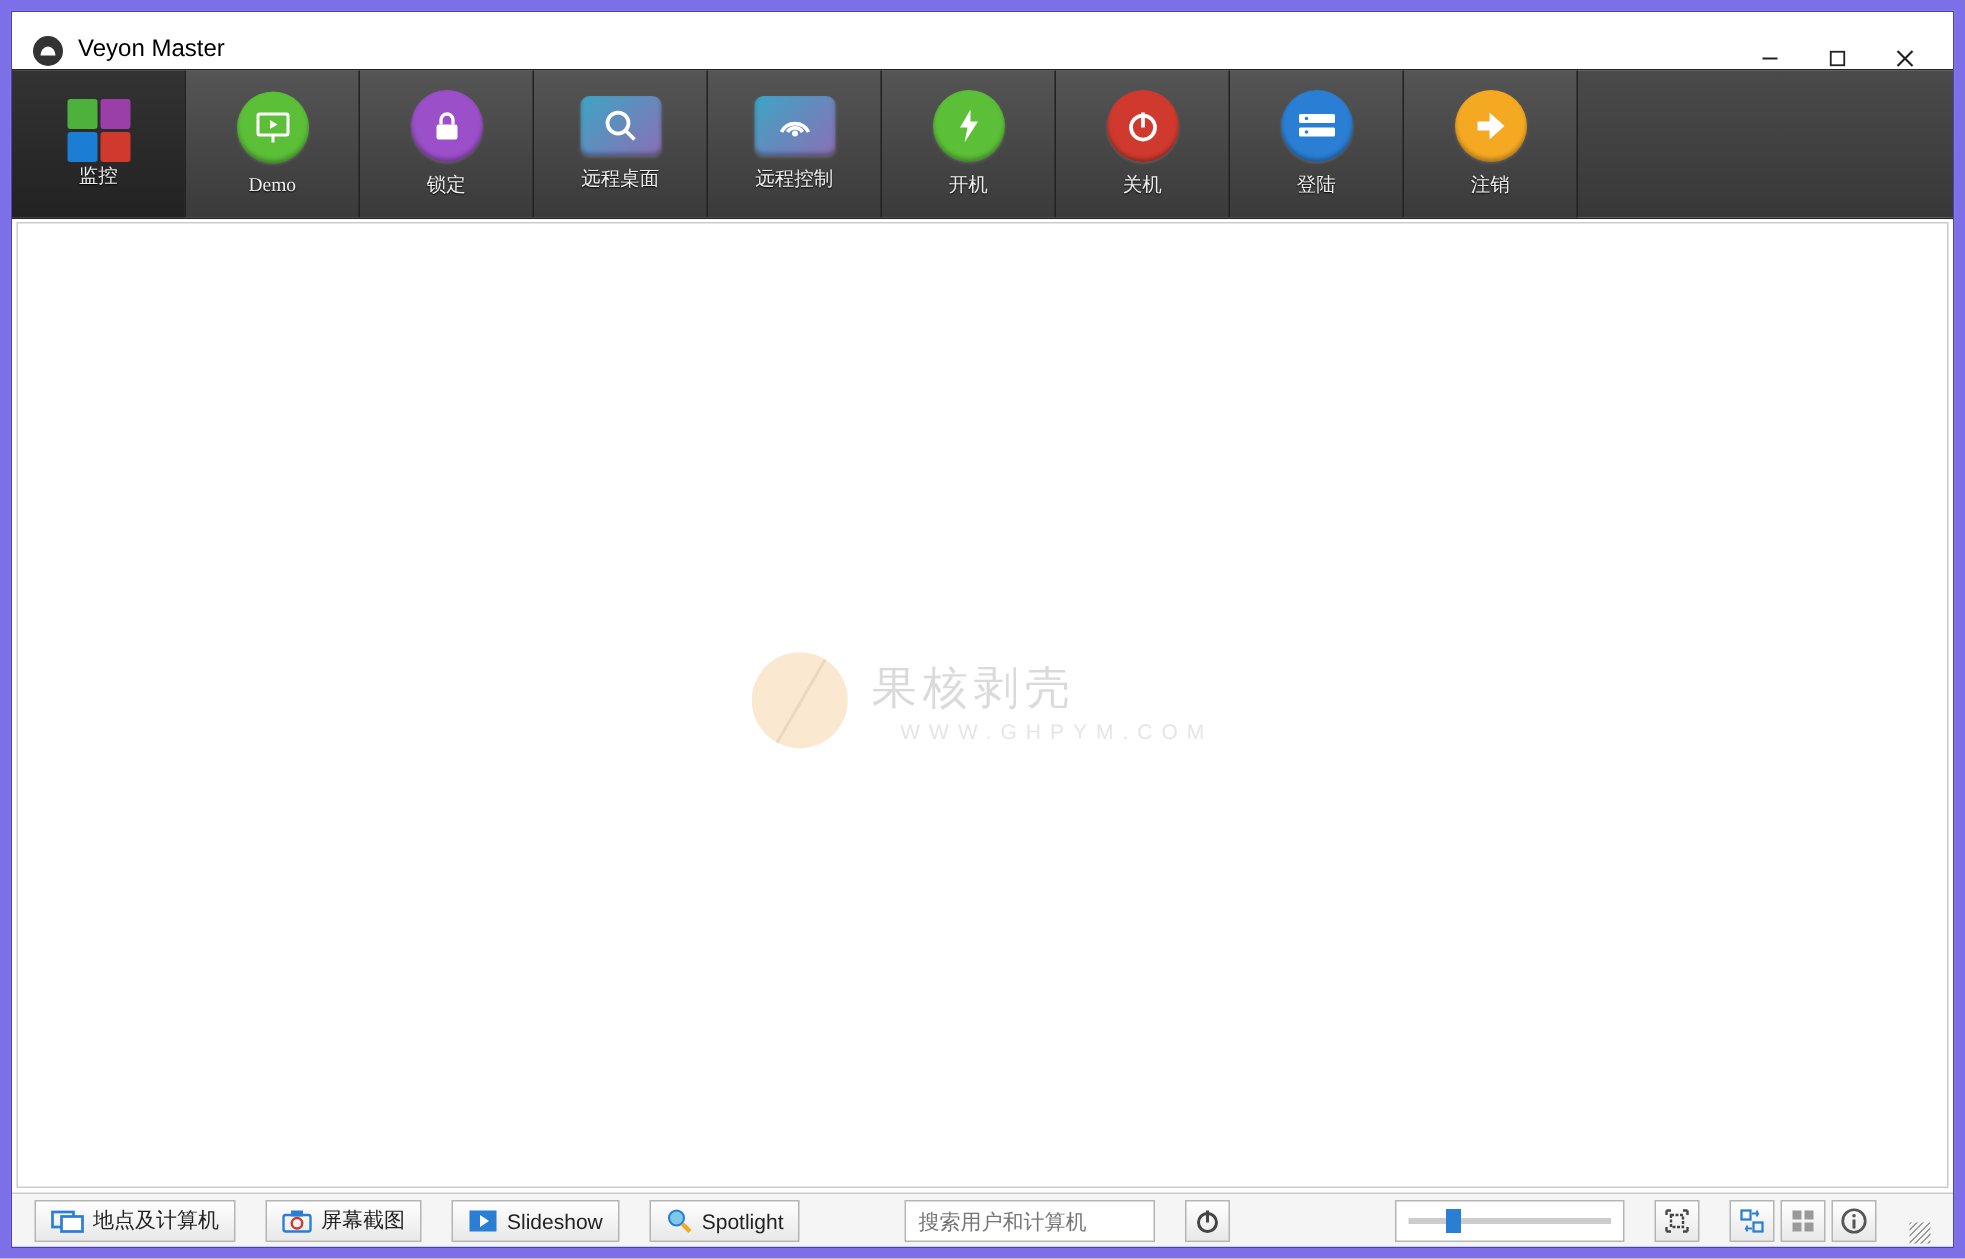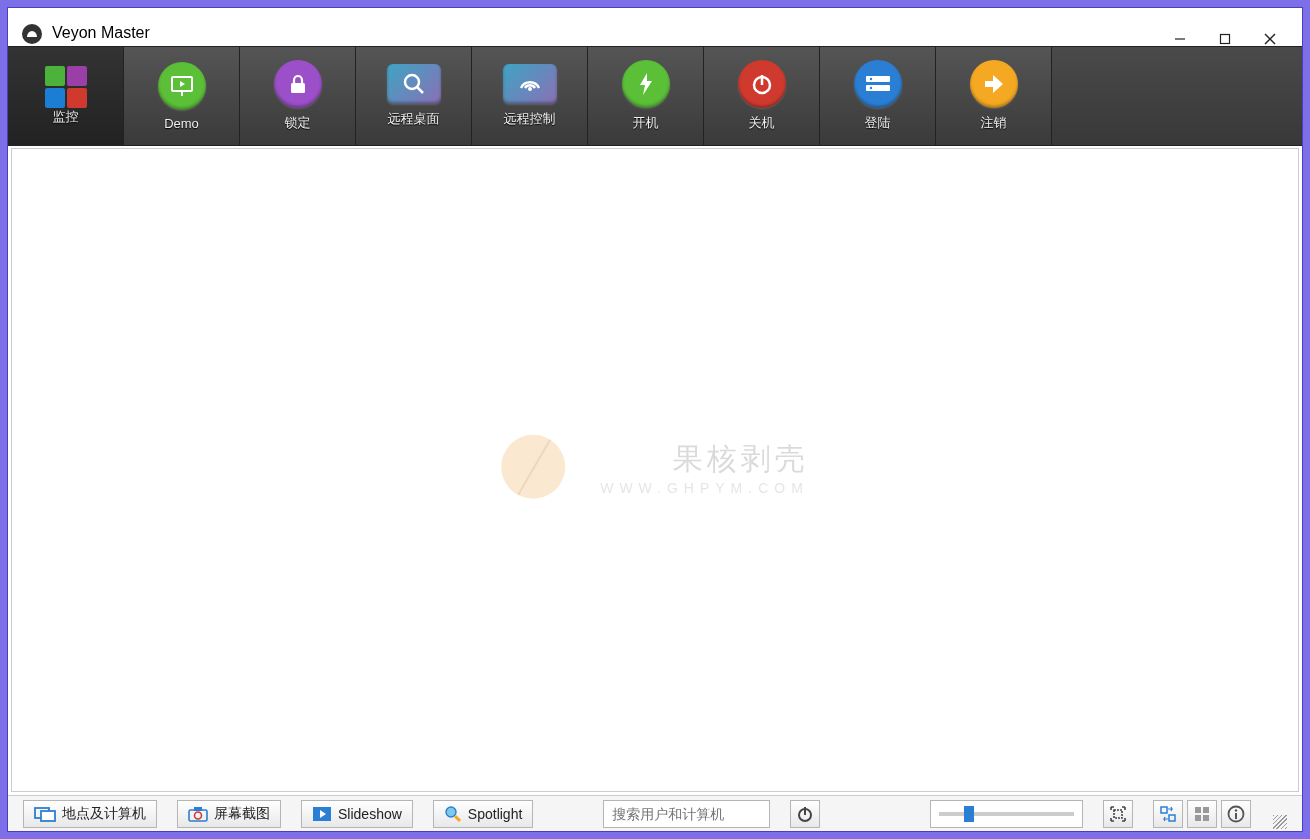--- a/index.html
+++ b/index.html
@@ -53,40 +53,40 @@
   background:linear-gradient(#555,#3a3a3a);
   position:relative;
 }
 .tool-item.active { background:linear-gradient(#333,#222); }
 .tool-item .icon-wrap {
   width:48px;height:48px;border-radius:50%;
   display:flex;align-items:center;justify-content:center;
   margin-bottom:6px;
   box-shadow:inset 0 -2px 3px rgba(0,0,0,.3), 0 1px 2px rgba(255,255,255,.15);
 }
-.tool-item .label { color:#eee; font-size:13px; text-shadow:0 1px 1px #000; font-family:Liberation Sans, sans-serif;}
+.tool-item .label { color:#eee; font-size:13px; text-shadow:0 1px 1px #000; font-family:Liberation Serif, serif;}
 .content {
   flex:1;
   background:#fff;
   border:1px solid #ccc;
   margin:2px 3px 3px 3px;
   position:relative;
 }
 .watermark {
   position:absolute;
   top:50%;left:50%;
   transform:translate(-50%,-55%);
   display:flex;
   align-items:center;
   gap:16px;
   opacity:.3;
 }
 .wm-circle { width:64px;height:64px;border-radius:50%;background:#f0b565;position:relative;overflow:hidden;}
 .wm-circle::after{content:"";position:absolute;left:50%;top:-10%;width:2px;height:120%;background:#c08030;transform:rotate(30deg);}
-.wm-text { display:flex;flex-direction:column;text-align:right;}
+.wm-text { display:flex;flex-direction:column;}
 .wm-text .big { font-size:30px;color:#888;letter-spacing:4px;}
 .wm-text .small { font-size:14px;color:#aaa;letter-spacing:6px;margin-left:19px;}
 .status-bar {
   height: 36px;
   background:#f5f5f5;
   border-top:1px solid #ccc;
   display:flex;
   align-items:center;
   padding:0 15px;
   gap:20px;

